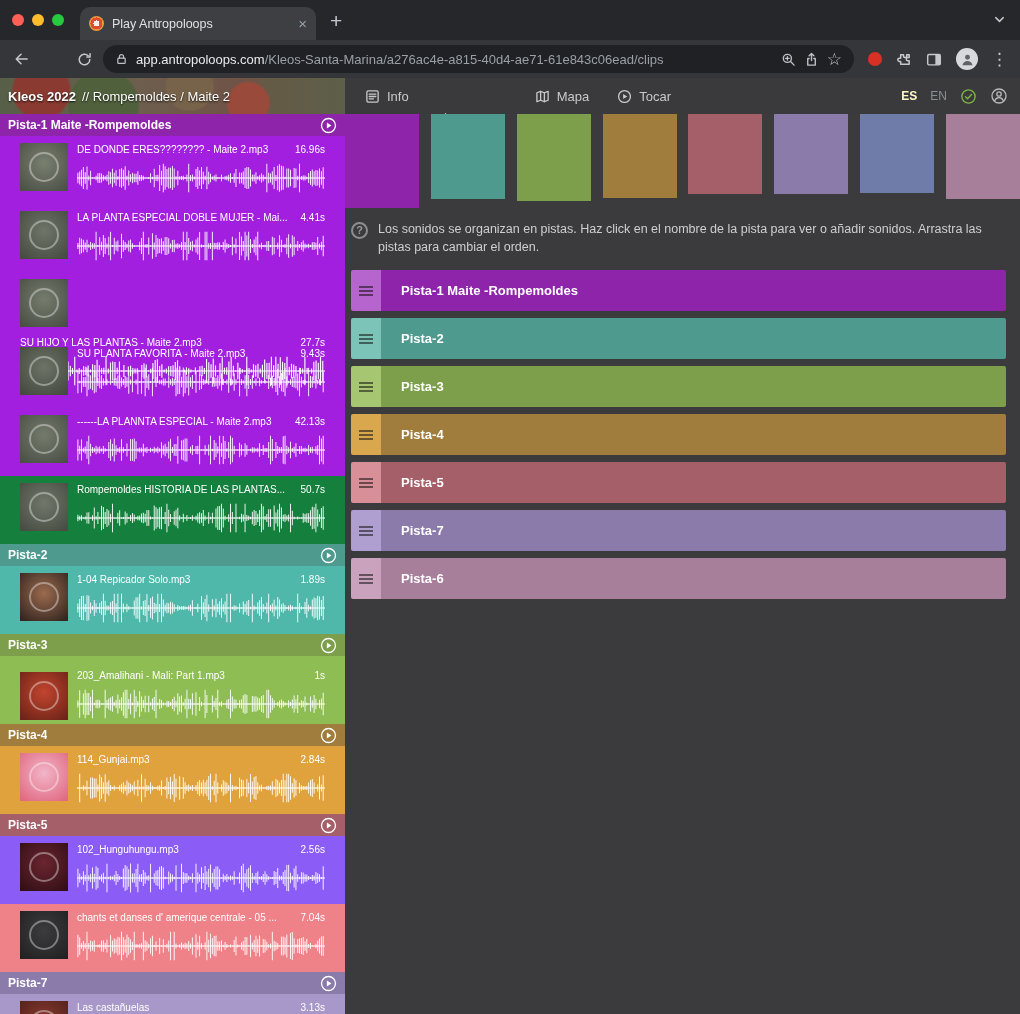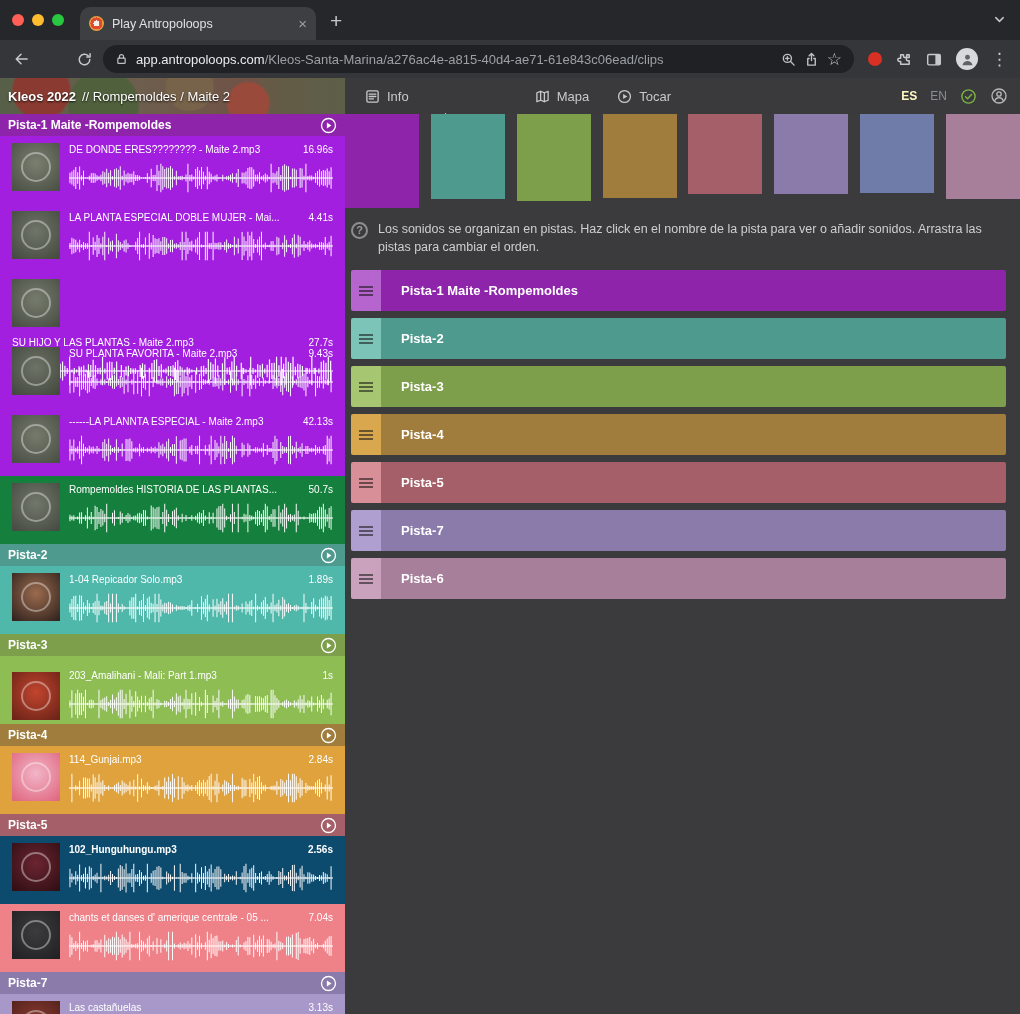--- a/index.html
+++ b/index.html
@@ -58,21 +58,21 @@
   .hdr-right svg{stroke-linecap:round;stroke-linejoin:round;fill:none}
 
   
   .content{display:flex;height:900px}
 
   .sidebar{flex:0 0 345px;width:345px;overflow:hidden;background:#353537}
   .track-header{height:22px;display:flex;align-items:center;justify-content:space-between;
        padding:0 8px;color:#fff;font-size:12px;font-weight:bold}
   .track-name{white-space:nowrap;overflow:hidden}
   .play-btn{display:flex;flex:none}
-  .clip{height:68px;display:flex;gap:9px;padding:7px 12px 4px}
+  .clip{height:68px;display:flex;gap:9px;padding:7px 20px 4px}
   .thumb{width:48px;height:48px;flex:0 0 48px;position:relative}
   .thumb .ring{position:absolute;inset:9px;border:2px solid rgba(255,255,255,.38);border-radius:50%}
   .clip-body{flex:1;min-width:0;display:flex;flex-direction:column}
   .clip-top{display:flex;justify-content:space-between;gap:4px;color:#fff;font-size:10px;line-height:14px}
   .clip-title{white-space:nowrap;overflow:hidden;min-width:0}
   .clip-dur{flex:none}
   .clip-wave{width:100%;height:32px;margin-top:5px;display:block}
 
   .main{flex:1;min-width:0;display:flex;flex-direction:column;background:#3b3b3d;overflow:hidden}
   .swatches{display:flex;justify-content:space-between;align-items:flex-start;height:96px}
@@ -378,21 +378,21 @@
       </div>
       <div class="track-header" style="background: rgb(165, 95, 104);">
         <span class="track-name">Pista-5</span>
         <span class="play-btn">
           <svg viewBox="0 0 18 18" width="17" height="17">
             <circle cx="9" cy="9" r="7.4" stroke="#fff" stroke-width="1.4" fill="none"></circle>
             <path d="M7.3 5.9L12.1 9 7.3 12.1Z" fill="#fff"></path>
           </svg>
         </span>
       </div>
-      <div class="clip" style="background: #0c4a6e; font-weight: bold;">
+      <div class="clip" style="background: #8b5cf6;">
         <div class="thumb" style="background: radial-gradient(circle at 50% 42%, rgb(107, 37, 48) 0%, rgb(51, 15, 21) 92%);">
           <span class="ring"></span>
         </div>
         <div class="clip-body">
           <div class="clip-top">
             <span class="clip-title">102_Hunguhungu.mp3</span>
             <span class="clip-dur">2.56s</span>
           </div>
           <svg viewBox="0 0 273 26" preserveAspectRatio="none" class="clip-wave">
             <path d="M0 13 L273 13 M1 5.5 L1 20.5 M3 9.4 L3 16.6 M5 11.6 L5 14.4 M7 7.6 L7 18.4 M9 10.4 L9 15.6 M11 2.0 L11 24.0 M13 10.8 L13 15.2 M15 9.6 L15 16.4 M17 4.5 L17 21.5 M19 9.6 L19 16.4 M21 3.5 L21 22.5 M23 4.6 L23 21.4 M25 11.3 L25 14.7 M27 10.1 L27 15.9 M29 8.8 L29 17.2 M31 12.0 L31 14.0 M33 1.5 L33 24.5 M35 11.9 L35 14.1 M37 11.1 L37 14.9 M39 11.8 L39 14.2 M41 10.4 L41 15.6 M43 7.4 L43 18.6 M45 9.8 L45 16.2 M47 11.3 L47 14.7 M49 12.2 L49 13.8 M51 5.2 L51 20.8 M53 2.5 L53 23.5 M55 3.4 L55 22.6 M57 5.9 L57 20.1 M59 1.3 L59 24.7 M61 9.4 L61 16.6 M63 9.1 L63 16.9 M65 5.6 L65 20.4 M67 1.5 L67 24.5 M69 10.2 L69 15.8 M71 9.8 L71 16.2 M73 6.5 L73 19.5 M75 8.3 L75 17.7 M77 11.2 L77 14.8 M79 10.8 L79 15.2 M81 1.5 L81 24.5 M83 12.4 L83 13.6 M85 9.2 L85 16.8 M87 7.2 L87 18.8 M89 6.6 L89 19.4 M91 3.9 L91 22.1 M93 3.2 L93 22.8 M95 4.5 L95 21.5 M97 11.9 L97 14.1 M99 12.4 L99 13.6 M101 7.7 L101 18.3 M103 9.3 L103 16.7 M105 10.1 L105 15.9 M107 12.0 L107 14.0 M109 2.7 L109 23.3 M111 12.4 L111 13.6 M113 12.4 L113 13.6 M115 1.5 L115 24.5 M117 8.1 L117 17.9 M119 9.1 L119 16.9 M121 9.2 L121 16.8 M123 11.2 L123 14.8 M125 12.0 L125 14.0 M127 9.2 L127 16.8 M129 12.4 L129 13.6 M131 1.5 L131 24.5 M133 8.5 L133 17.5 M135 10.0 L135 16.0 M137 4.3 L137 21.7 M139 9.0 L139 17.0 M141 3.3 L141 22.7 M143 7.7 L143 18.3 M145 5.5 L145 20.5 M147 2.0 L147 24.0 M149 8.7 L149 17.3 M151 5.6 L151 20.4 M153 3.7 L153 22.3 M155 3.6 L155 22.4 M157 5.9 L157 20.1 M159 12.4 L159 13.6 M161 9.5 L161 16.5 M163 11.1 L163 14.9 M165 9.8 L165 16.2 M167 11.8 L167 14.2 M169 10.9 L169 15.1 M171 11.6 L171 14.4 M173 7.5 L173 18.5 M175 12.3 L175 13.7 M177 12.0 L177 14.0 M179 8.6 L179 17.4 M181 3.2 L181 22.8 M183 1.5 L183 24.5 M185 9.1 L185 16.9 M187 5.8 L187 20.2 M189 4.7 L189 21.3 M191 2.7 L191 23.3 M193 8.9 L193 17.1 M195 11.5 L195 14.5 M197 9.0 L197 17.0 M199 7.8 L199 18.2 M201 12.0 L201 14.0 M203 11.4 L203 14.6 M205 9.8 L205 16.2 M207 7.5 L207 18.5 M209 10.0 L209 16.0 M211 11.5 L211 14.5 M213 12.4 L213 13.6 M215 12.2 L215 13.8 M217 7.3 L217 18.7 M219 8.2 L219 17.8 M221 4.9 L221 21.1 M223 10.9 L223 15.1 M225 11.2 L225 14.8 M227 8.2 L227 17.8 M229 6.4 L229 19.6 M231 2.4 L231 23.6 M233 2.3 L233 23.7 M235 8.7 L235 17.3 M237 11.1 L237 14.9 M239 5.3 L239 20.7 M241 3.1 L241 22.9 M243 10.0 L243 16.0 M245 12.0 L245 14.0 M247 8.4 L247 17.6 M249 8.5 L249 17.5 M251 10.0 L251 16.0 M253 10.1 L253 15.9 M255 11.3 L255 14.7 M257 12.1 L257 13.9 M259 10.6 L259 15.4 M261 11.0 L261 15.0 M263 8.1 L263 17.9 M265 9.1 L265 16.9 M267 9.9 L267 16.1 M269 12.1 L269 13.9 M271 3.5 L271 22.5" stroke="#fff" stroke-width="1" fill="none"></path>

